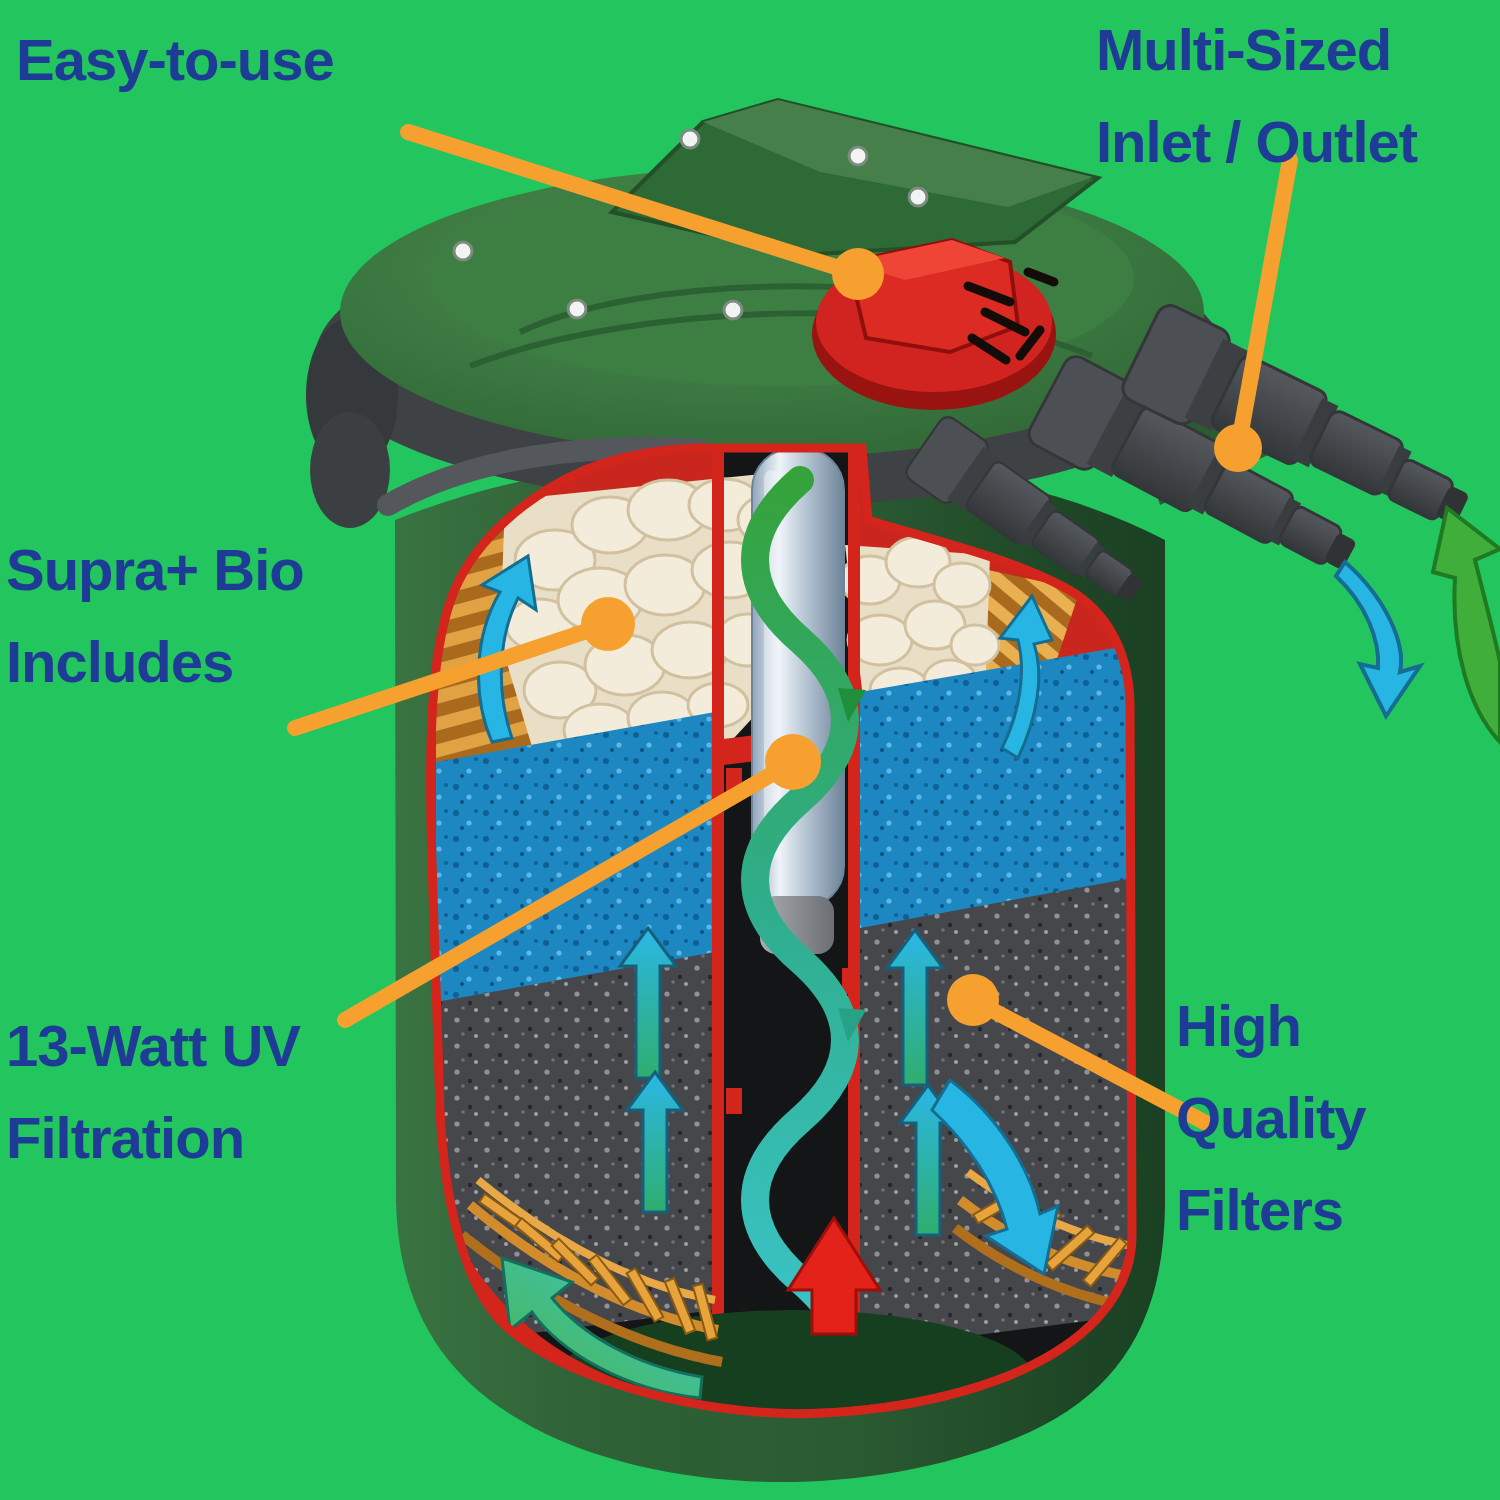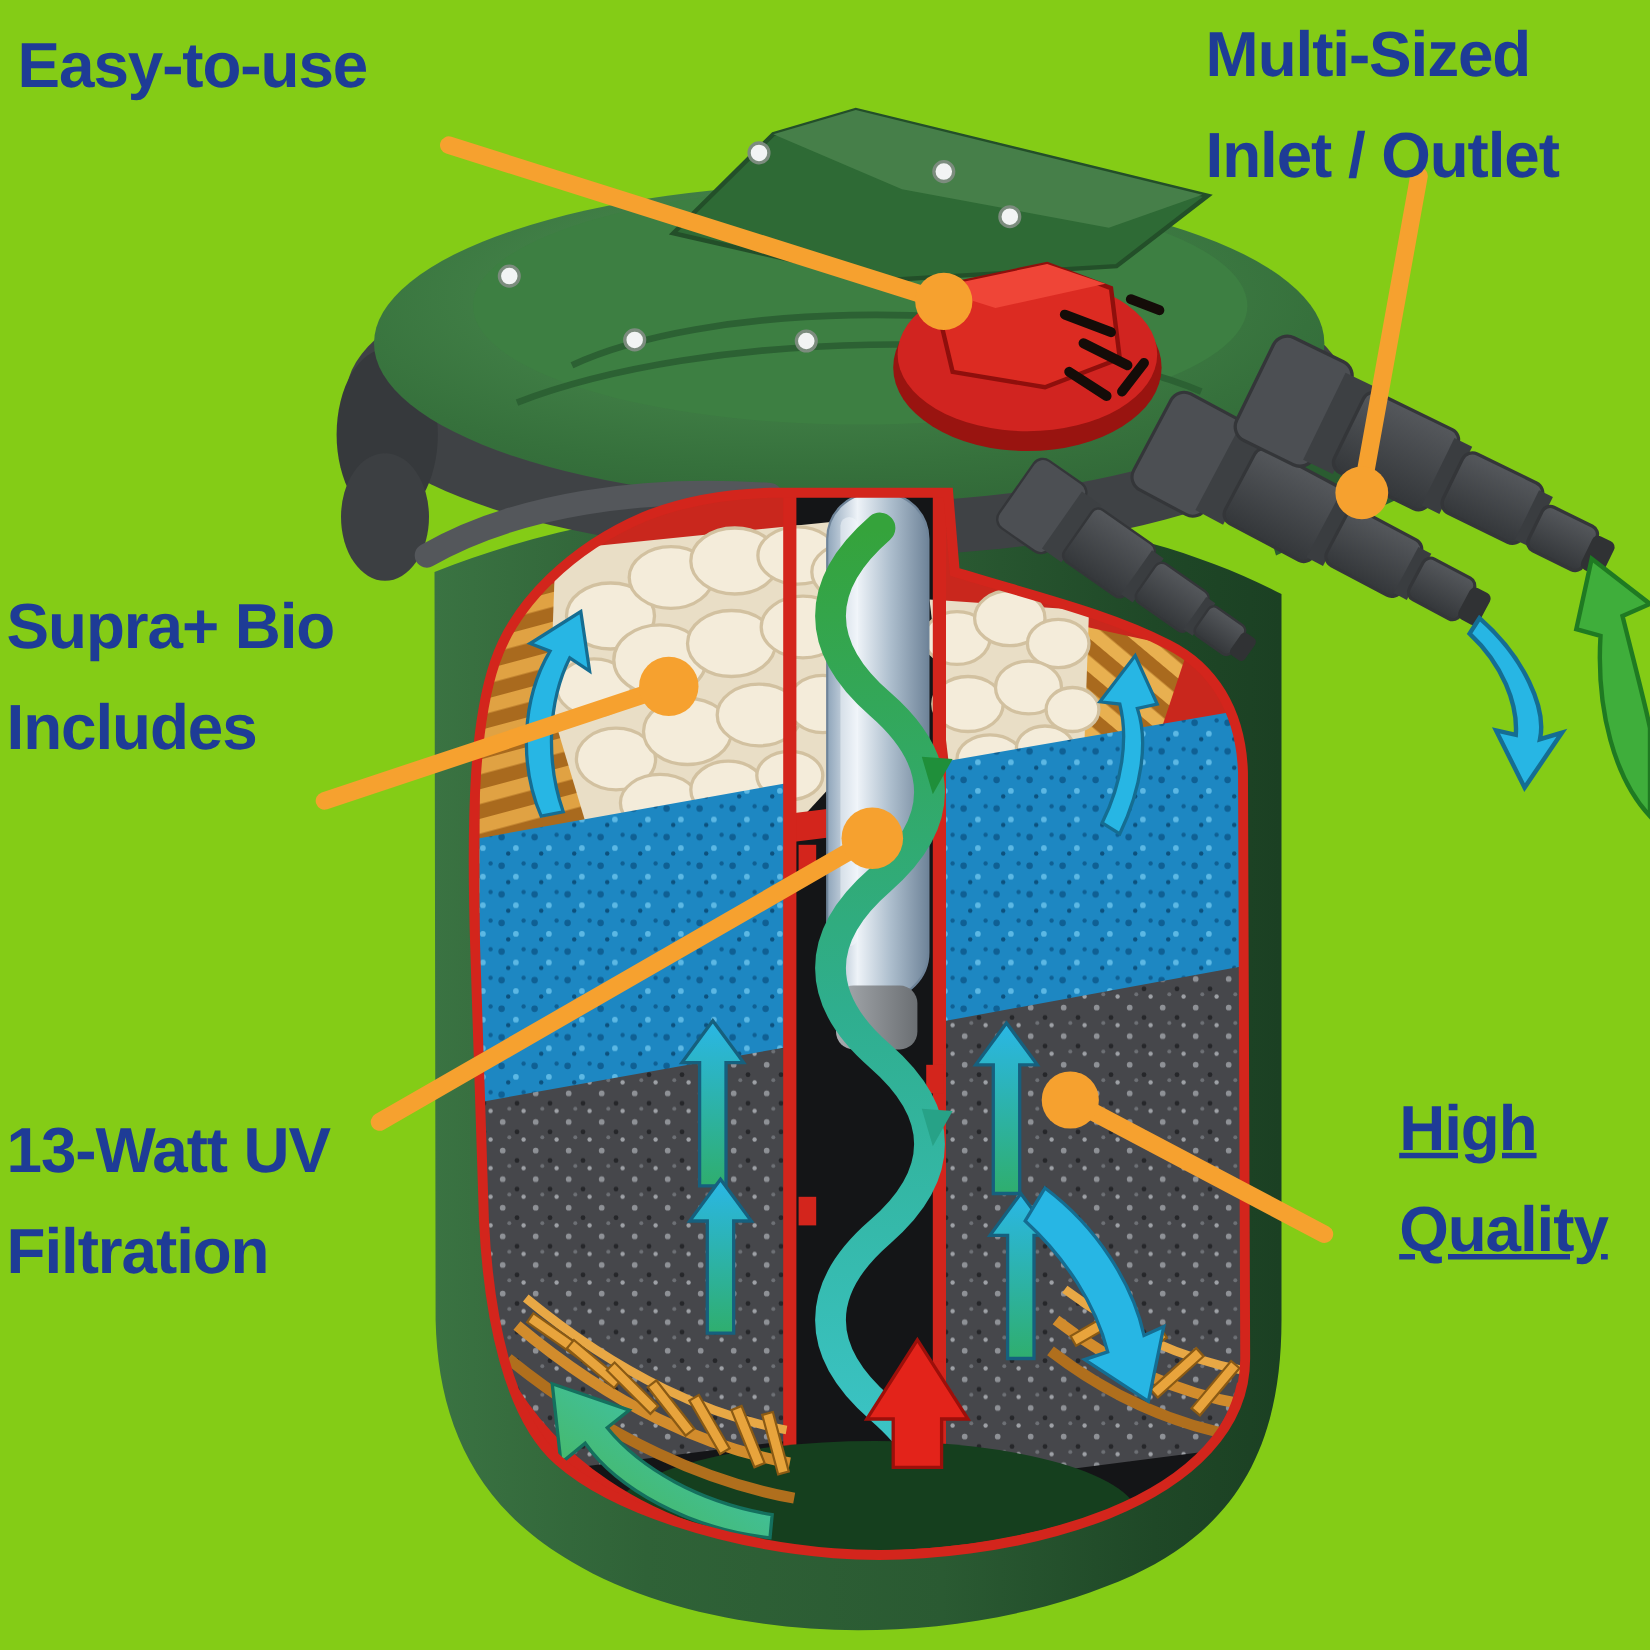--- a/index.html
+++ b/index.html
@@ -1,16 +1,16 @@
 <!DOCTYPE html>
 <html><head>
 <meta charset="utf-8">
 <style>
   html,body{margin:0;padding:0;background:#ffffff;}
-  .stage{position:relative;width:1500px;height:1500px;background:#84cc16;overflow:hidden;
+  .stage{position:relative;width:1500px;height:1500px;background:#22c55e;overflow:hidden;
          font-family:"Liberation Sans", sans-serif;}
   .stage svg{position:absolute;left:0;top:0;}
   .callout-label{position:absolute;color:#1e3c96;font-weight:bold;font-size:58px;
                  line-height:92px;letter-spacing:-1px;white-space:nowrap;}
   .callout-label .line{display:block;}
 </style>
 </head>
 <body>
 
 <div class="stage">
@@ -310,18 +310,19 @@
   <span class="line">Inlet / Outlet</span>
 </div>
 <div class="callout-label" style="left:6px;top:524px;">
   <span class="line">Supra+ Bio</span>
   <span class="line">Includes</span>
 </div>
 <div class="callout-label" style="left:6px;top:1000px;">
   <span class="line">13-Watt UV</span>
   <span class="line">Filtration</span>
 </div>
-<div class="callout-label" style="left:1272px;top:980px;text-decoration:underline;">
+<div class="callout-label" style="left:1176px;top:980px;">
   <span class="line">High</span>
   <span class="line">Quality</span>
+  <span class="line">Filters</span>
 </div>
 
 </div>
 
 </body></html>

